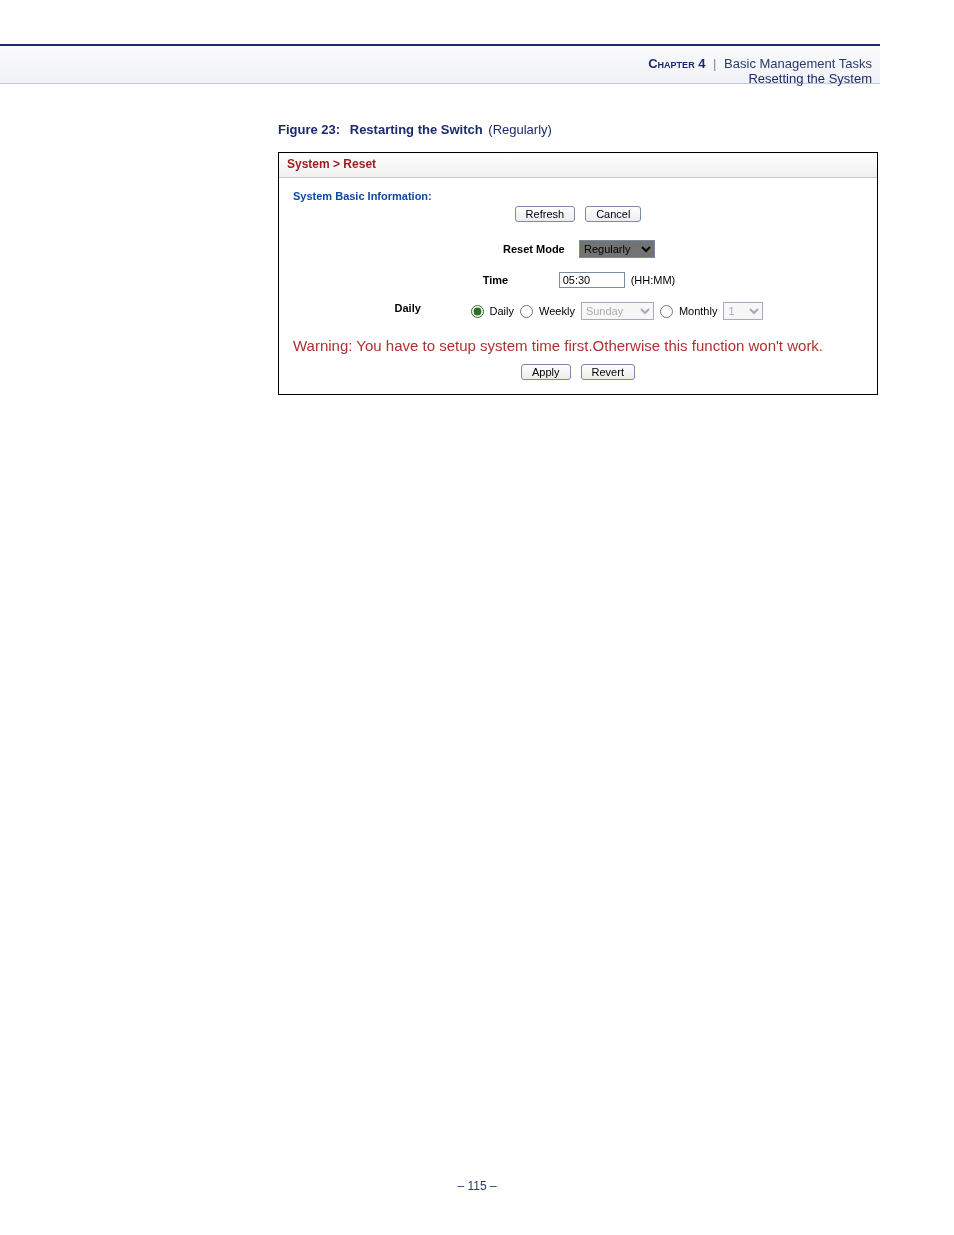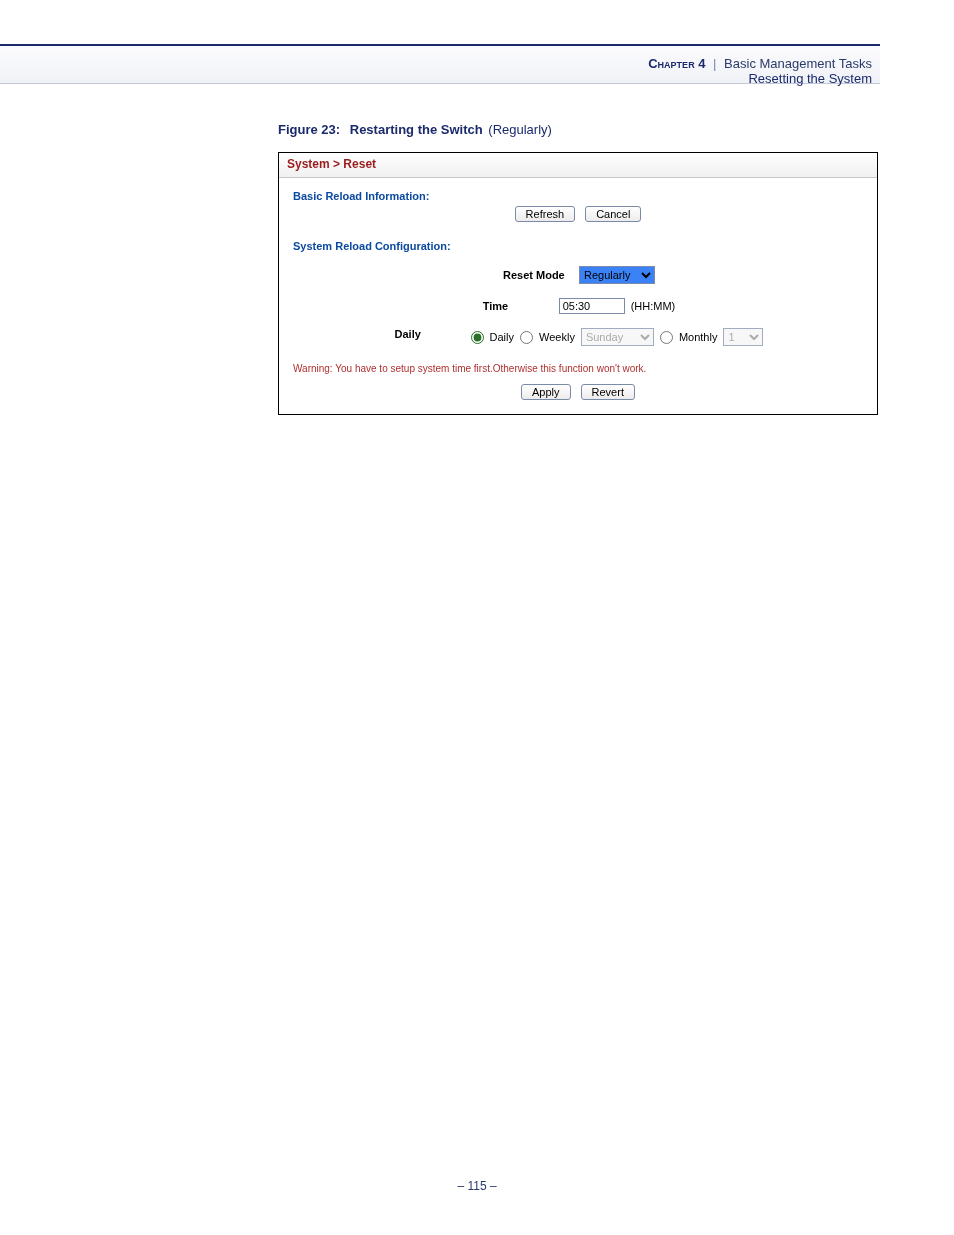--- a/index.html
+++ b/index.html
@@ -108,36 +108,36 @@
   }
   .form-content {
     display: flex;
     flex-direction: row;
     gap: 6px;
   }
   .inline { display: flex; align-items: center; gap: 6px; }
   .w-select {
     font-size: 11px;
     border: 1px solid #7a8aa8;
-    background: #3b82f6;
+    background: #737373;
     height: 18px;
   }
   .w-select.dis { color: #888; background: #f4f4f4; }
   .w-input {
     font-size: 11px;
     border: 1px solid #7a8aa8;
     padding: 1px 3px;
     width: 66px;
     height: 16px;
   }
   .hint { font-size: 11px; }
   .radio { accent-color: #2a6f2a; }
   .warning {
     color: #b03030;
-    font-size: 10px;
+    font-size: 15px;
     margin-top: 17px;
     margin-bottom: 10px;
   }
 
   .page-number {
     position: absolute;
     bottom: 42px;
     left: 0;
     right: 0;
     text-align: center;
@@ -160,31 +160,30 @@
 <div class="caption">
   <span class="fig-label">Figure 23:</span>
   <span class="fig-label" style="margin-left:6px;">Restarting the Switch</span>
   <span style="margin-left:2px;">(Regularly)</span>
 </div>
 
 <div class="panel">
   <div class="panel-header">System &gt; Reset</div>
   <div class="panel-body">
 
-    <div class="section-title">Basic Reload Information:</div>
+    <div class="section-title">System Basic Information:</div>
 
     <div class="btn-row">
       <div class="btn-row-center">
         <button class="w-btn">Refresh</button>
         <button class="w-btn">Cancel</button>
       </div>
     </div>
 
     <div class="config-block">
-      <div class="section-title">System Reload Configuration:</div>
 
       <div class="form-row">
         <div class="form-label">Reset Mode</div>
         <div class="inline">
           <select class="w-select" style="width:76px;">
             <option>Regularly</option>
           </select>
         </div>
       </div>
 

